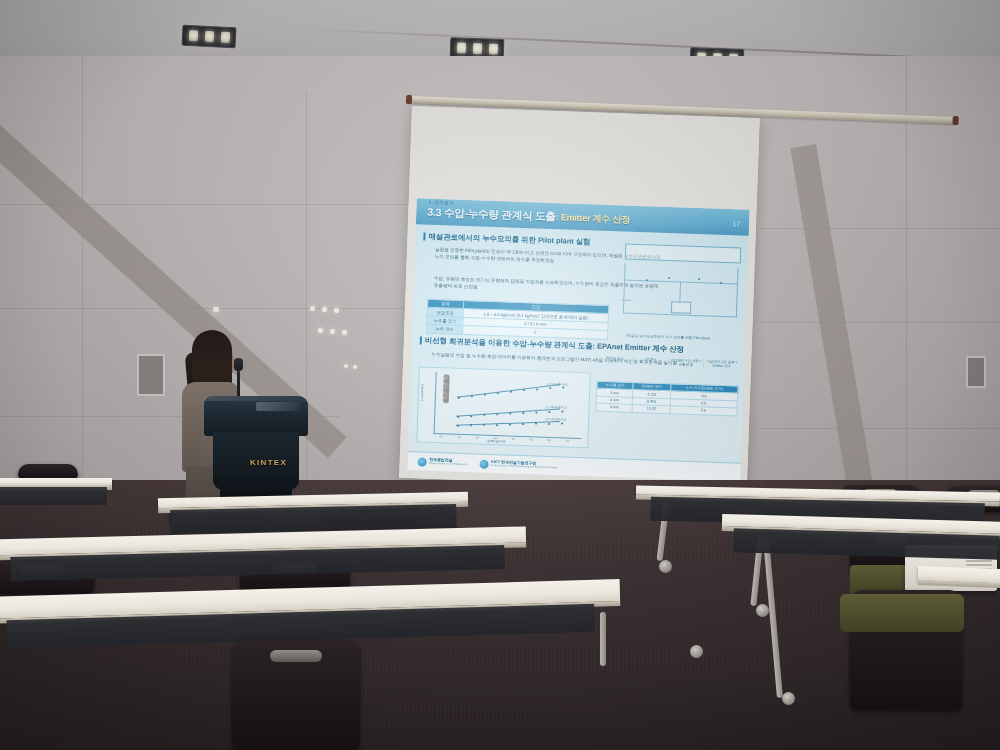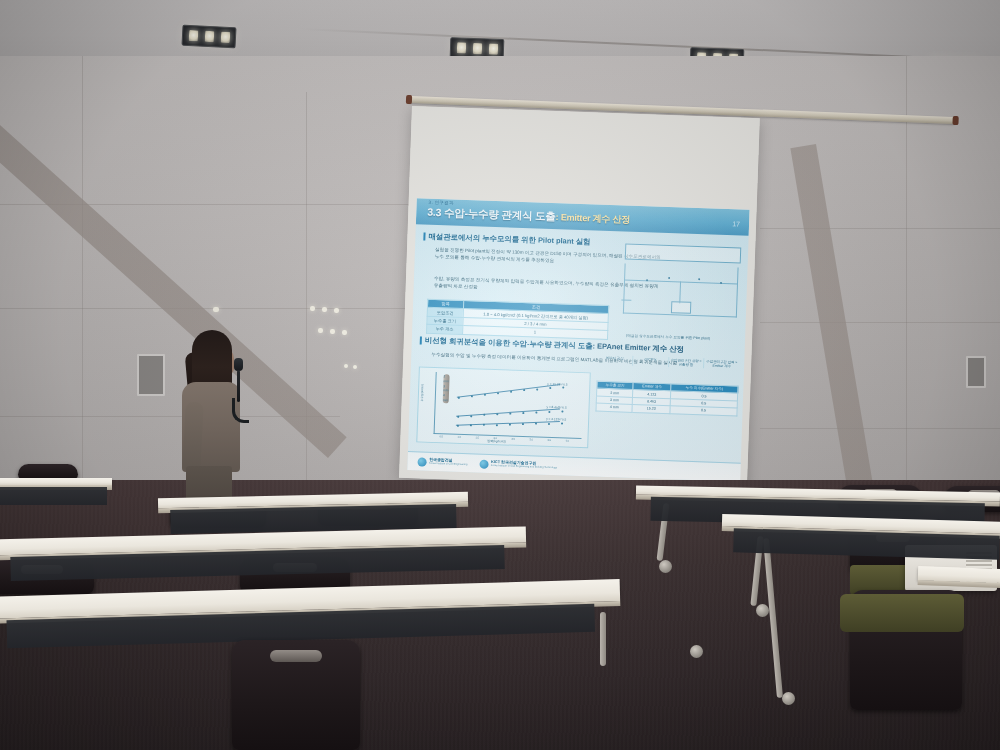--- a/index.html
+++ b/index.html
@@ -451,20 +451,28 @@
     <div class="spk-face"></div>
     <div class="spk-hair"></div>
     <div class="spk-body"></div>
     <div class="spk-arm"></div>
     <div class="spk-skirt"></div>
     <div class="mic-head"></div>
     <div class="mic-stem"></div>
     <div class="mic-curve"></div>
   </div>
 
+  <div class="podium">
+    <div class="pod-top">
+      <div class="pod-gloss"></div>
+    </div>
+    <div class="pod-body"></div>
+    <div class="pod-base"></div>
+    <div class="pod-logo">KINTEX</div>
+  </div>
 
   <div class="floor">
     <div class="floor-grain"></div>
   </div>
 
   <div class="tbl" style="left:-6px;top:478px;width:118px;height:7px;z-index:4;">
     <div class="top"></div>
     <div class="edge"></div>
     <div class="apron" style="bottom:-20px;height:18px;"></div>
   </div>

